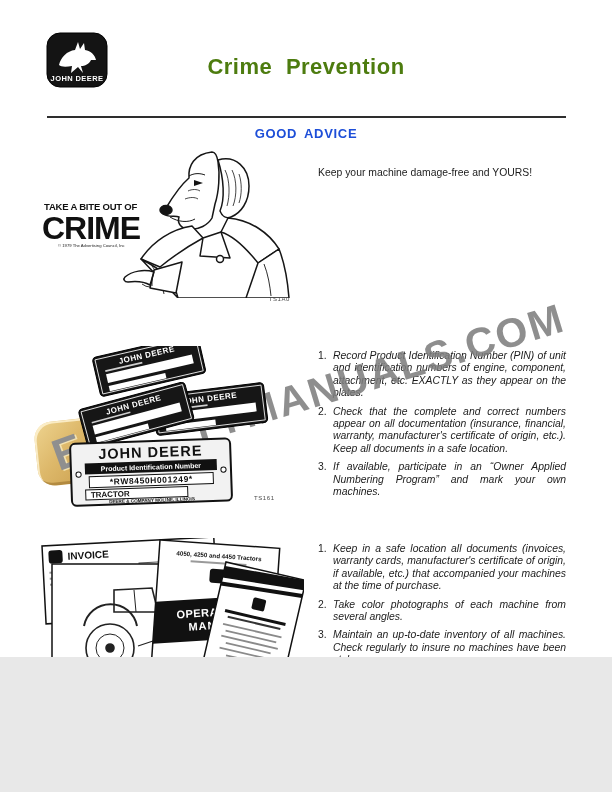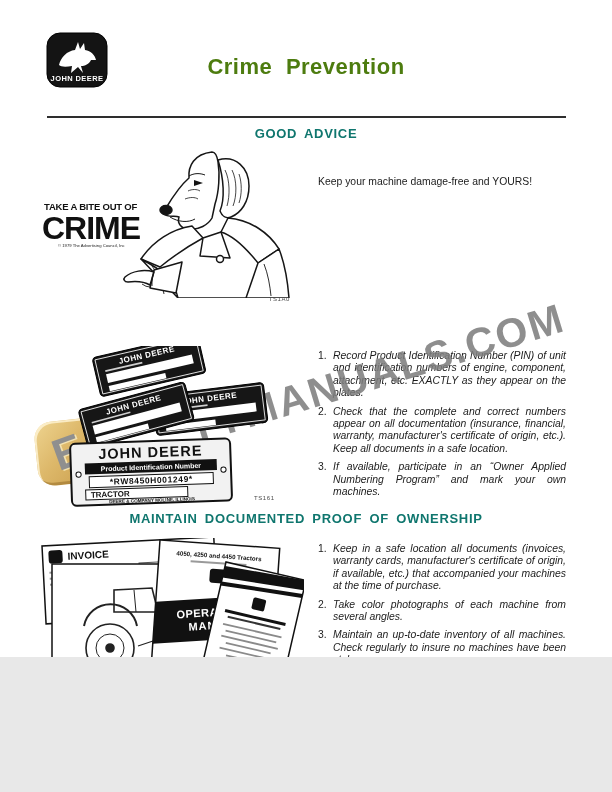--- a/index.html
+++ b/index.html
@@ -8,27 +8,27 @@
     font-family:"Liberation Sans",sans-serif;color:#1b1b1b;overflow:hidden;
   }
   .abs{position:absolute;}
   .title{
     top:54px;left:0;right:0;text-align:center;
     font-size:22px;font-weight:bold;letter-spacing:.5px;word-spacing:7px;color:#4d7c0f;
   }
   .rule{top:116px;left:47px;width:519px;height:2px;background:#2e2e2e;}
   .h2{
     left:0;right:0;text-align:center;font-weight:bold;font-size:13px;
-    letter-spacing:.7px;word-spacing:3px;color:#0f766e;
+    letter-spacing:.7px;word-spacing:3px;color:#1d4ed8;
   }
   .h2.good{top:126px;}
   .h2.record{top:315px;}
   .h2.own{top:511px;}
   .col{left:318px;width:248px;font-size:10.4px;line-height:12.4px;color:#1b1b1b;}
-  .col p{margin:13px 0 5px 0;text-align:justify;}
+  .col p{margin:4px 0 5px 0;text-align:justify;}
   .col p.first{text-align:left;}
   .li{display:flex;margin-bottom:6px;}
   .num{width:15px;flex:none;}
   .txt{flex:1;text-align:justify;font-style:italic;}
   .fig-cap{font-size:6px;color:#4a4a4a;letter-spacing:.6px;z-index:4;}
   .illus{z-index:3;}
   .watermark{
     top:408px;left:190px;z-index:2;white-space:nowrap;
     font-size:41px;font-weight:bold;letter-spacing:2px;
     color:rgba(125,125,125,.87);
@@ -166,21 +166,20 @@
     <div class="li">
       <span class="num">2.</span>
       <span class="txt">Check that the complete and correct numbers appear on all documentation (insurance, financial, warranty, manufacturer's certificate of origin, etc.). Keep all documents in a safe location.</span>
     </div>
     <div class="li">
       <span class="num">3.</span>
       <span class="txt">If available, participate in an “Owner Applied Numbering Program” and mark your own machines.</span>
     </div>
   </div>
 
-  <div class="abs h2 own">MAINTAIN DOCUMENTED PROOF OF OWNERSHIP</div>
 
   <svg class="abs illus" style="top:538px;left:36px;" width="268" height="170" viewBox="0 0 268 170">
 
     <g transform="translate(6,8) rotate(-3)">
       <rect width="172" height="78" fill="#fff" stroke="#111" stroke-width="1.5"></rect>
       <rect x="6" y="5" width="14" height="13" rx="3" fill="#111"></rect>
       <text x="25" y="15" font-size="10" font-weight="bold" fill="#111">INVOICE</text>
       <rect x="6" y="26" width="70" height="2" fill="#9a9a9a"></rect>
       <rect x="6" y="32" width="56" height="2" fill="#9a9a9a"></rect>
       <rect x="6" y="38" width="64" height="2" fill="#9a9a9a"></rect>

